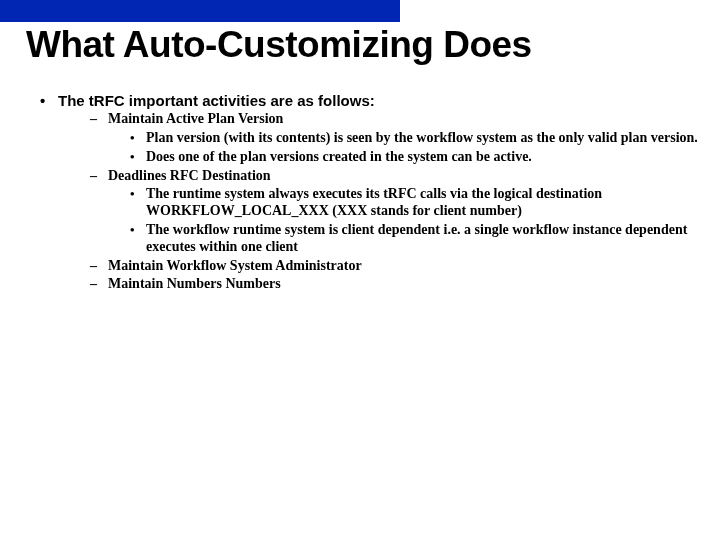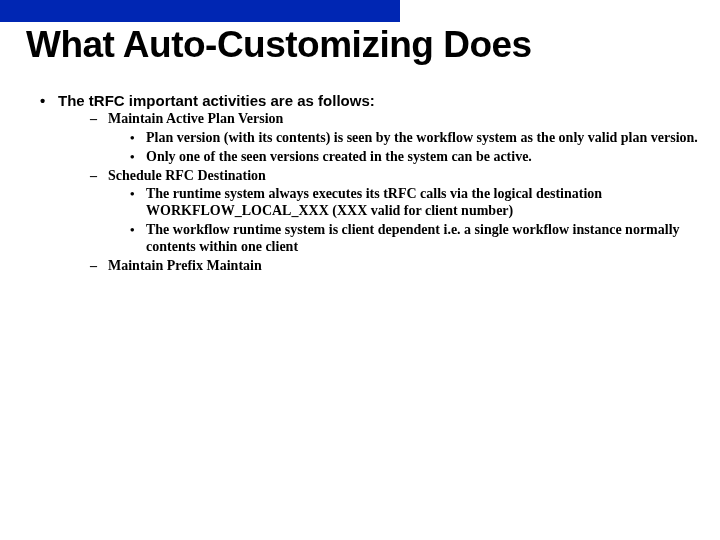--- a/index.html
+++ b/index.html
@@ -92,27 +92,28 @@
   <h1>What Auto-Customizing Does</h1>
 
   <ul class="lvl1">
     <li>
       <span>The tRFC important activities are as follows:</span>
       <ul class="lvl2">
         <li>
           <span>Maintain Active Plan Version</span>
           <ul class="lvl3">
             <li>Plan version (with its contents) is seen by the workflow system as the only valid plan version.</li>
-            <li>Only one of the seen versions created in the system can be active.</li>
+            <li>Does one of the plan versions created in the system can be active.</li>
           </ul>
         </li>
         <li>
-          <span>Schedule RFC Destination</span>
+          <span>Deadlines RFC Destination</span>
           <ul class="lvl3">
-            <li>The runtime system always executes its tRFC calls via the logical destination WORKFLOW_LOCAL_XXX (XXX valid for client number)</li>
-            <li>The workflow runtime system is client dependent i.e. a single workflow instance normally contents within one client</li>
+            <li>The runtime system always executes its tRFC calls via the logical destination WORKFLOW_LOCAL_XXX (XXX stands for client number)</li>
+            <li>The workflow runtime system is client dependent i.e. a single workflow instance dependent executes within one client</li>
           </ul>
         </li>
-        <li>Maintain Prefix Maintain</li>
+        <li>Maintain Workflow System Administrator</li>
+        <li>Maintain Numbers Numbers</li>
       </ul>
     </li>
   </ul>
 </div>
 
 </body></html>

